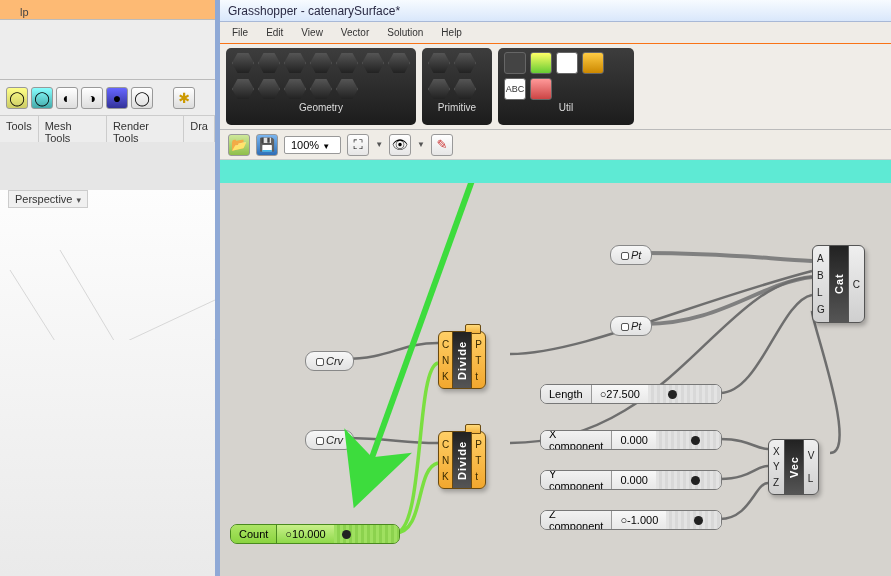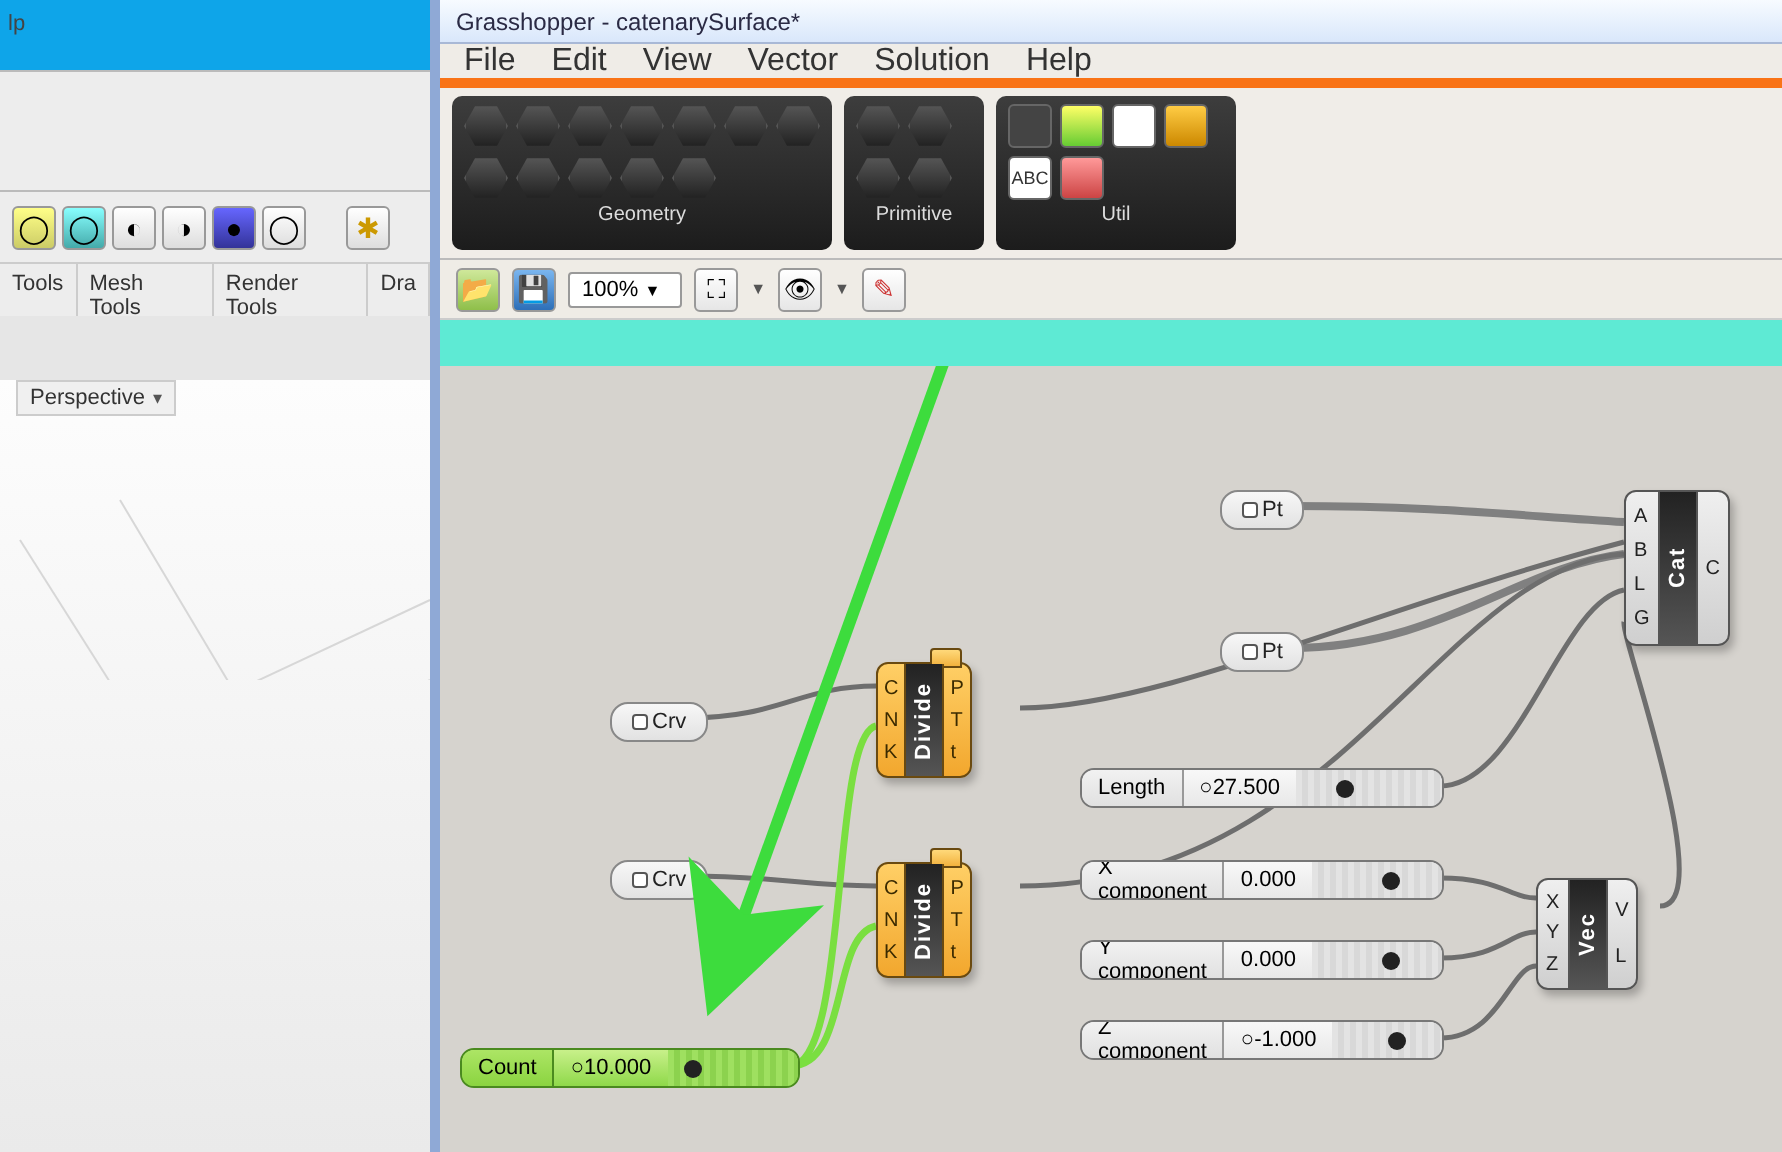--- a/index.html
+++ b/index.html
@@ -1,53 +1,53 @@
 <!DOCTYPE html>
 <html><head>
 <meta charset="utf-8">
 <style>
 * { box-sizing: border-box; margin: 0; padding: 0; font-family: "Segoe UI", Tahoma, sans-serif; }
 body { width: 891px; height: 576px; overflow: hidden; background: #d6d3ce; position: relative; }
 
 
 .rhino { position: absolute; left: 0; top: 0; width: 215px; height: 576px; background: #e6e6e6; }
-.rhino-title { height: 36px; background: #0ea5e9; border-bottom: 1px solid #bbb; font-size: 11px; color: #444; padding-left: 4px; line-height: 24px; }
+.rhino-title { height: 20px; background: #fdba74; border-bottom: 1px solid #bbb; font-size: 11px; color: #444; padding-left: 20px; line-height: 24px; }
 .rhino-toolbar { height: 60px; background: #ededed; border-bottom: 1px solid #bbb; }
 .rhino-spacer { height: 36px; background: #ededed; border-bottom: 1px solid #ccc; display:flex; align-items:center; gap:3px; padding-left:6px;}
 .rh-ico { width:22px; height:22px; border:1px solid #999; border-radius:3px; display:flex; align-items:center; justify-content:center; font-size:14px; background:linear-gradient(#fff,#ddd);}
 .rhino-tabs { height: 26px; background: #ededed; display: flex; gap: 0; font-size: 11px; }
 .rhino-tab { padding: 4px 6px; border-right: 1px solid #ccc; color: #333; }
 .rhino-viewport { position: absolute; top: 190px; left: 0; right: 0; bottom: 0; background: linear-gradient(#fdfdfd,#eaeaea); }
 .viewport-label { position:absolute; top:0; left:8px; font-size:11px; color:#333; background:#f0f0f0; padding:2px 6px; border:1px solid #ccc; }
 .viewport-label::after { content:"▾"; font-size:9px; margin-left:4px; color:#555; }
 .rhino-lines { position:absolute; inset:0; }
 
 
 .gh { position: absolute; left: 215px; top: 0; right: 0; height: 576px; background: #5eead4; border-left: 5px solid #8fa9d6; }
 .gh-title { height: 22px; background: linear-gradient(#f7fbff,#d9e7fb); border-bottom:1px solid #a8b8d6; font-size: 12px; color: #2a2a44; padding-left: 8px; line-height: 22px; }
-.gh-menu { height: 22px; background: #efece7; border-bottom: 5px solid #f97316; display: flex; gap: 18px; padding-left: 12px; font-size: 16px; color: #333; align-items: center; }
+.gh-menu { height: 22px; background: #efece7; border-bottom: 1px solid #f97316; display: flex; gap: 18px; padding-left: 12px; font-size: 10px; color: #333; align-items: center; }
 .gh-tabs { height: 22px; background: #e6e2dc; display: flex; gap: 14px; padding-left: 12px; font-size: 12px; align-items: center; }
 .gh-tab { color: #555; padding: 3px 6px; }
 .gh-tab.active { background: #f1efe9; border: 1px solid #bbb; border-bottom: none; border-radius: 3px 3px 0 0; color:#111; }
 .gh-ribbon { height: 86px; background: #f0ede8; border-bottom: 1px solid #bbb; display: flex; gap: 6px; padding: 4px 6px; }
 .ribbon-group { background: linear-gradient(#3d3d3d,#1c1c1c); border-radius: 5px; display:flex; flex-direction:column; padding:4px 6px 2px; }
 .ribbon-icons { display:flex; gap:4px; flex-wrap:wrap; max-width: 184px; }
 .rlabel { color:#ddd; font-size:10px; text-align:center; padding-top:2px; }
 .hex { width:22px; height:22px; display:inline-block; background:#aaa; clip-path: polygon(25% 5%,75% 5%,100% 50%,75% 95%,25% 95%,0 50%); border:1px solid #555; }
 .hex.dark { background: linear-gradient(#555,#222); }
 .sq { width:22px; height:22px; border:1px solid #666; border-radius:3px; display:inline-block; }
 .gh-toolbar { height: 30px; background: #efece6; border-bottom: 1px solid #ccc; display:flex; align-items:center; gap:6px; padding-left:8px; font-size:12px; }
 .tbtn { width:22px; height:22px; border:1px solid #999; border-radius:3px; background:linear-gradient(#fff,#e6e6e6); display:flex; align-items:center; justify-content:center; font-size:13px; }
 .zoom { border:1px solid #999; padding:2px 10px 2px 6px; background:#fff; border-radius:2px; font-size:11px; }
 
 
 .canvas { position:absolute; top:183px; left:0; right:0; bottom:0; background:#d6d3ce; }
 .node, .param, .slider, .panel { position:absolute; font-size:11px; }
 
-.param { background: linear-gradient(#f7f7f7,#e2e2e2); border:1px solid #888; border-radius:9px; padding:3px 10px; color:#222; }
+.param { background: linear-gradient(#f7f7f7,#e2e2e2); border:1px solid #888; border-radius:9px; padding:3px 10px; color:#222;font-style:italic; }
 .param .grip { display:inline-block; width:8px; height:8px; border:1px solid #555; background:#fff; border-radius:2px; margin-right:2px; position:relative; top:1px;}
 
 .slider { display:flex; background: linear-gradient(#f8f8f8,#e8e8e8); border:1px solid #777; border-radius:7px; overflow:hidden; height:20px; align-items:center; }
 .slider .slabel { background: linear-gradient(#f4f4f4,#dedede); padding:12px 8px; border-right:1px solid #999; height:100%; display:flex; align-items:center; }
 .slider .svalue { padding:0 8px; font-size:11px; position:relative; display:flex; align-items:center; height:100%;}
 .slider .track { width:80px; height:100%; position:relative; background:repeating-linear-gradient(90deg,#e3e3e3,#e3e3e3 3px,#d8d8d8 3px,#d8d8d8 6px); }
 .slider .dot { position:absolute; top:5px; width:9px; height:9px; background:#222; border-radius:50%; }
 .slider.green { background:linear-gradient(#c8f08a,#8fd94a); border-color:#4a8a1f;justify-content:center; }
 .slider.green .slabel { background:linear-gradient(#b2e86b,#85d13a); border-right-color:#4a8a1f; }
 .slider.green .track { background:repeating-linear-gradient(90deg,#9fe060,#9fe060 3px,#8cd24e 3px,#8cd24e 6px); }
@@ -145,21 +145,21 @@
     </div>
     <div class="ribbon-group" style="width:70px">
       <div class="ribbon-icons" style="max-width:60px">
         <span class="hex dark"></span>
           <span class="hex dark"></span>
         <span class="hex dark"></span>
           <span class="hex dark"></span>
       </div>
       <div class="rlabel">Primitive</div>
     </div>
-    <div class="ribbon-group" style="width:120px">
+    <div class="ribbon-group" style="width:136px">
       <div class="ribbon-icons" style="max-width:110px">
         <span class="sq" style="background:#444"></span>
         <span class="sq" style="background:linear-gradient(#ff6,#6c3)"></span>
         <span class="sq" style="background:#fff"></span>
         <span class="sq" style="background:linear-gradient(#fc4,#c80)"></span>
         <span class="sq" style="background:#fff;color:#333;font-size:9px;text-align:center;line-height:20px;">ABC</span>
         <span class="sq" style="background:linear-gradient(#f99,#c44)"></span>
       </div>
       <div class="rlabel">Util</div>
     </div>

